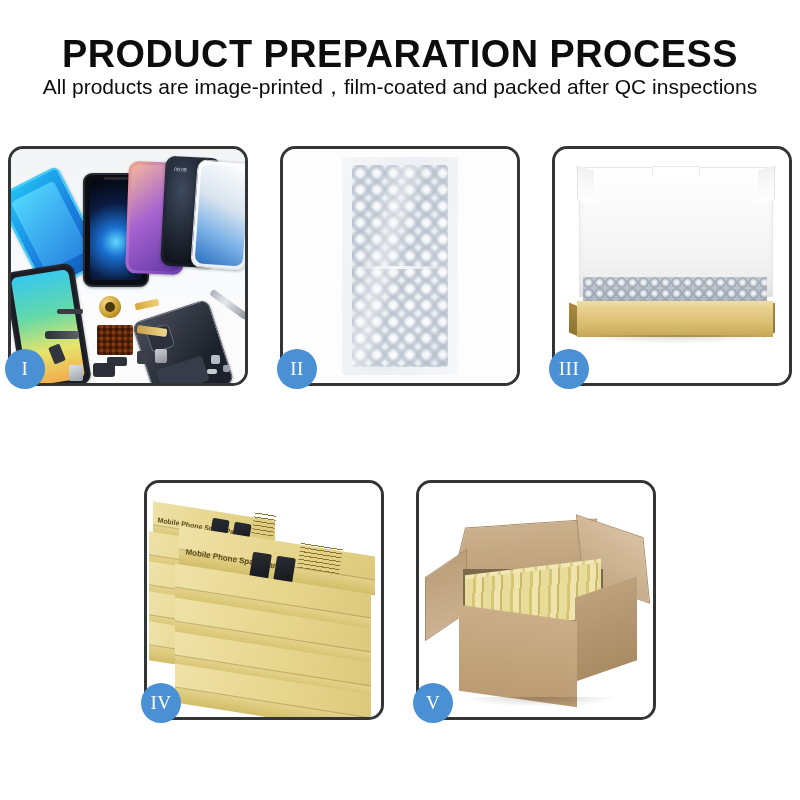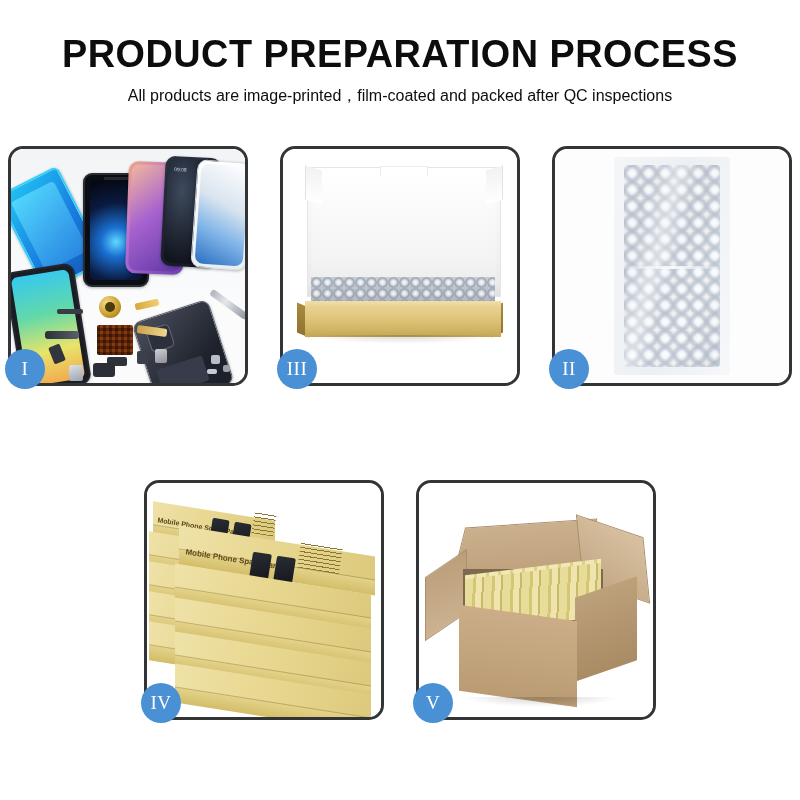--- a/index.html
+++ b/index.html
@@ -25,23 +25,22 @@
     font-family: "Liberation Sans", sans-serif;
     font-size: 39px;
     font-weight: 700;
     letter-spacing: 0.5px;
     color: #0d0d0d;
     line-height: 1.0;
     transform: scaleX(0.97);
     white-space: nowrap;
   }
   .page-subtitle {
-    margin-top: 13px;
     font-family: "Liberation Sans", sans-serif;
-    font-size: 16px;
+    font-size: 21px;
     font-weight: 400;
     color: #0d0d0d;
     white-space: nowrap;
   }
 
   
   .grid {
     position: absolute;
     left: 0;
     top: 146px;
@@ -526,49 +525,49 @@
         <div class="part p-sp2"></div>
         <div class="part p-screwdriver"></div>
         <div class="part p-tiny1"></div>
         <div class="part p-tiny2"></div>
         <div class="part p-tiny3"></div>
       </div>
       <div class="badge">I</div>
     </div>
 
     <div class="panel">
+      <div class="panel-inner scene-bubble">
+        <div class="bw-bag"></div>
+        <div class="bw-sheet">
+          <div class="bubbles"></div>
+          <div class="bubbles2"></div>
+          <div class="seam"></div>
+        </div>
+        <div class="bw-gloss"></div>
+      </div>
+      <div class="badge">II</div>
+    </div>
+
+    <div class="panel">
       <div class="panel-inner scene-wbox">
         <div class="wb-lid">
           <div class="tab"></div>
           <div class="flapL"></div>
           <div class="flapR"></div>
         </div>
         <div class="wb-inner">
           <div class="bb"></div>
         </div>
         <div class="wb-tray-left"></div>
         <div class="wb-tray-right"></div>
         <div class="wb-tray-top"></div>
         <div class="wb-tray-front"></div>
         <div class="wb-shadow"></div>
       </div>
       <div class="badge">III</div>
-    </div>
-
-    <div class="panel">
-      <div class="panel-inner scene-bubble">
-        <div class="bw-bag"></div>
-        <div class="bw-sheet">
-          <div class="bubbles"></div>
-          <div class="bubbles2"></div>
-          <div class="seam"></div>
-        </div>
-        <div class="bw-gloss"></div>
-      </div>
-      <div class="badge">II</div>
     </div>
   </div>
 
   <div class="row">
 
     <div class="panel">
       <div class="panel-inner scene-stack">
 
         <div class="sbox" style="left:6px; top:28px; width:122px; height:40px; transform:skewY(9deg);">
           <div class="top"></div>

